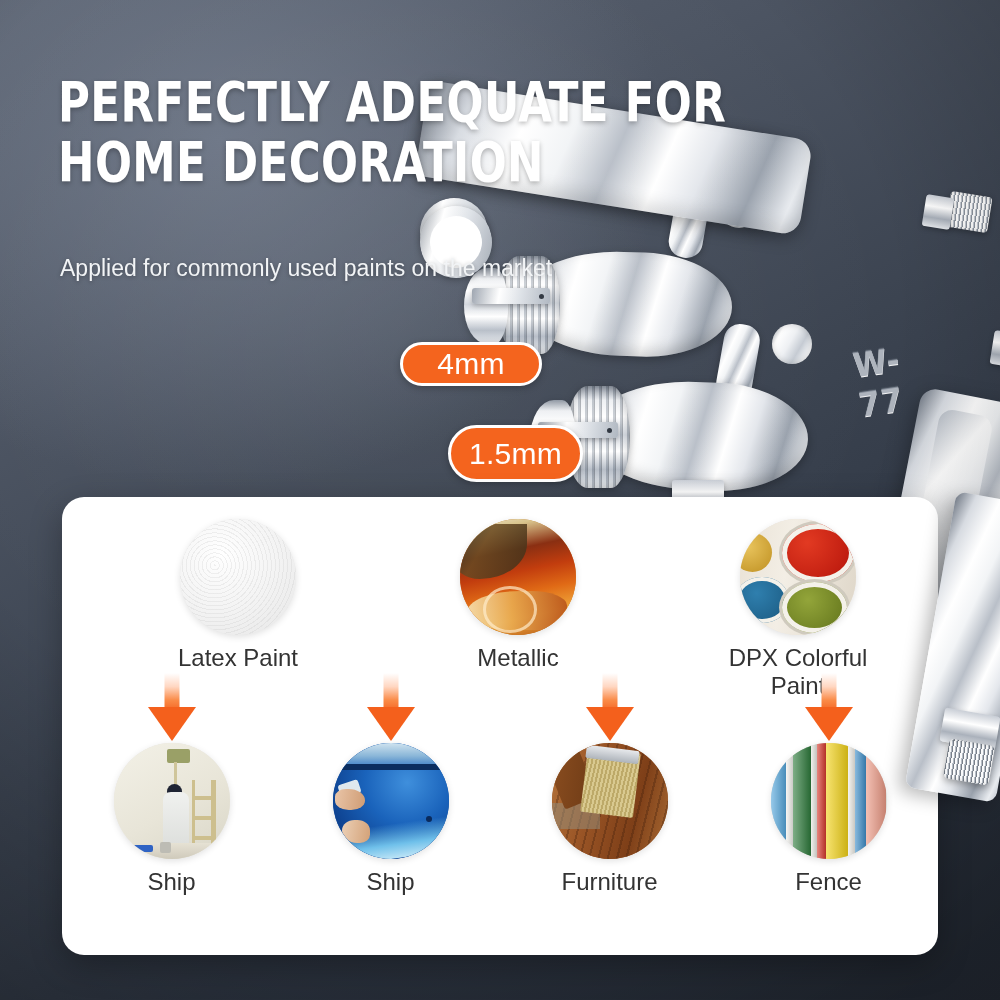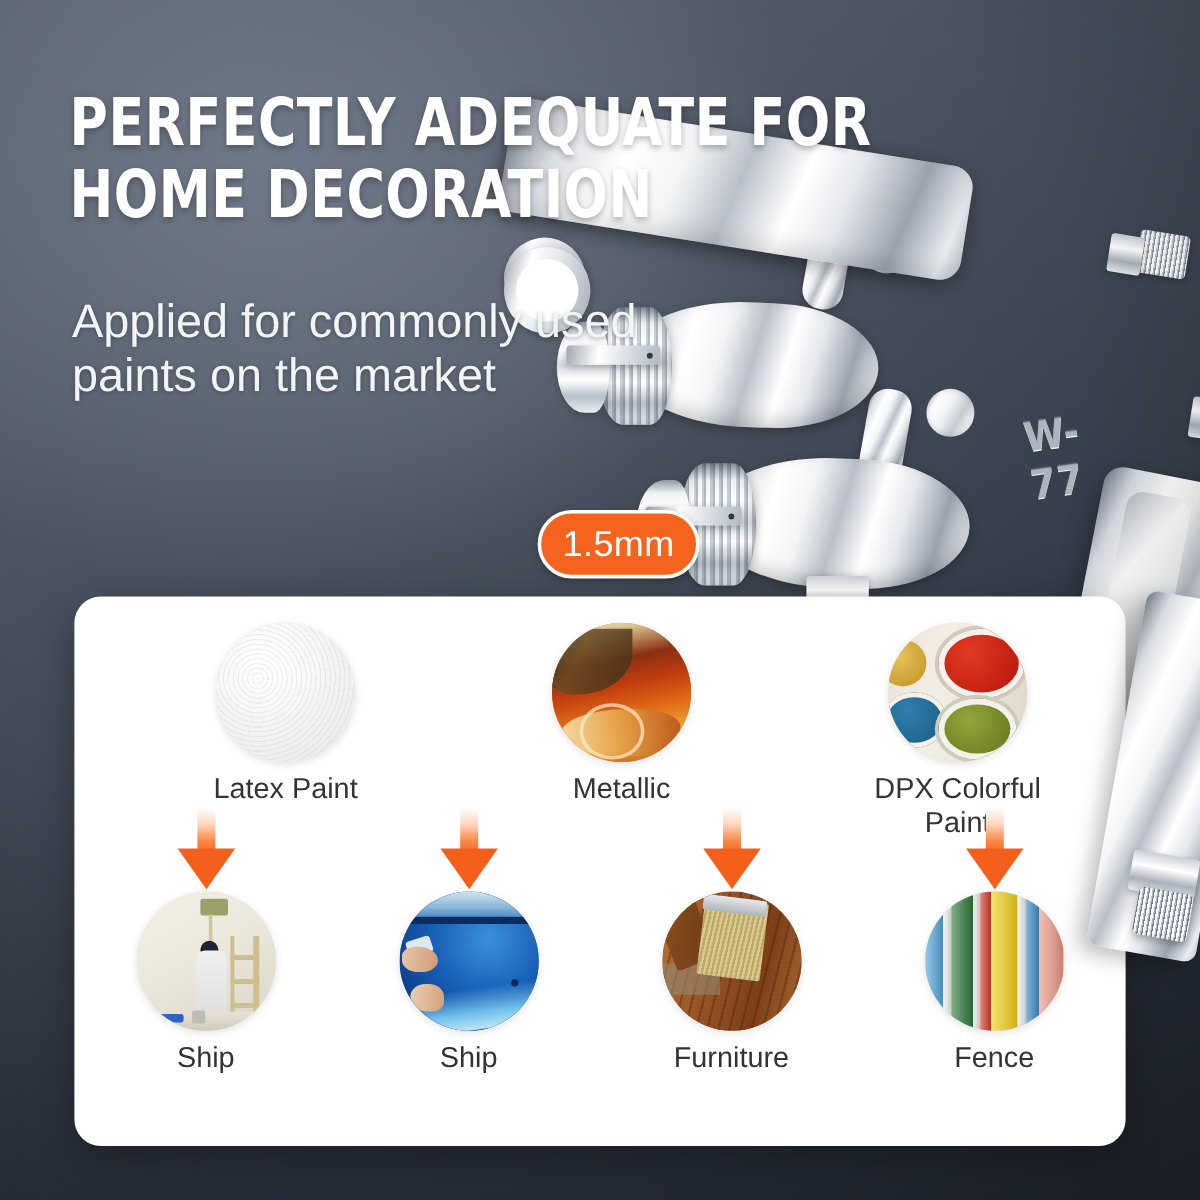--- a/index.html
+++ b/index.html
@@ -34,21 +34,21 @@
     font-size:55px;
     line-height:60px;
     letter-spacing:0.5px;
     transform:scaleX(0.88);
     transform-origin:left top;
     text-shadow:0 2px 6px rgba(0,0,0,0.28);
   }
   .subhead {
     position:absolute; left:60px; top:246px; width:520px;
     color:#f2f4f6;
-    font-size:39px;
+    font-size:23px;
     line-height:45px;
     font-weight:400;
     text-shadow:0 1px 4px rgba(0,0,0,0.30);
   }
 
   
   .badge {
     position:absolute;
     display:flex; align-items:center; justify-content:center;
     background:#f4641e;
@@ -367,20 +367,21 @@
       <div class="hexnut" style="position:absolute; left:492px; top:600px; width:56px; height:36px; transform:rotate(11deg);"></div>
       <div class="knurl-round" style="position:absolute; left:498px; top:630px; width:46px; height:40px; transform:rotate(11deg);"></div>
     </div>
   </div>
 
   <div id="vignette"></div>
 
   <div class="headline">PERFECTLY ADEQUATE FOR HOME DECORATION</div>
   <div class="subhead">Applied for commonly used paints on the market</div>
 
+  <div class="badge" id="badge-4mm">4mm</div>
   <div class="badge" id="badge-15mm">1.5mm</div>
 
   <div id="card">
 
     <div class="grid" id="row-source">
 
       <div class="cell">
         <div class="thumb">
           <div class="tex-latex"></div>
         </div>

